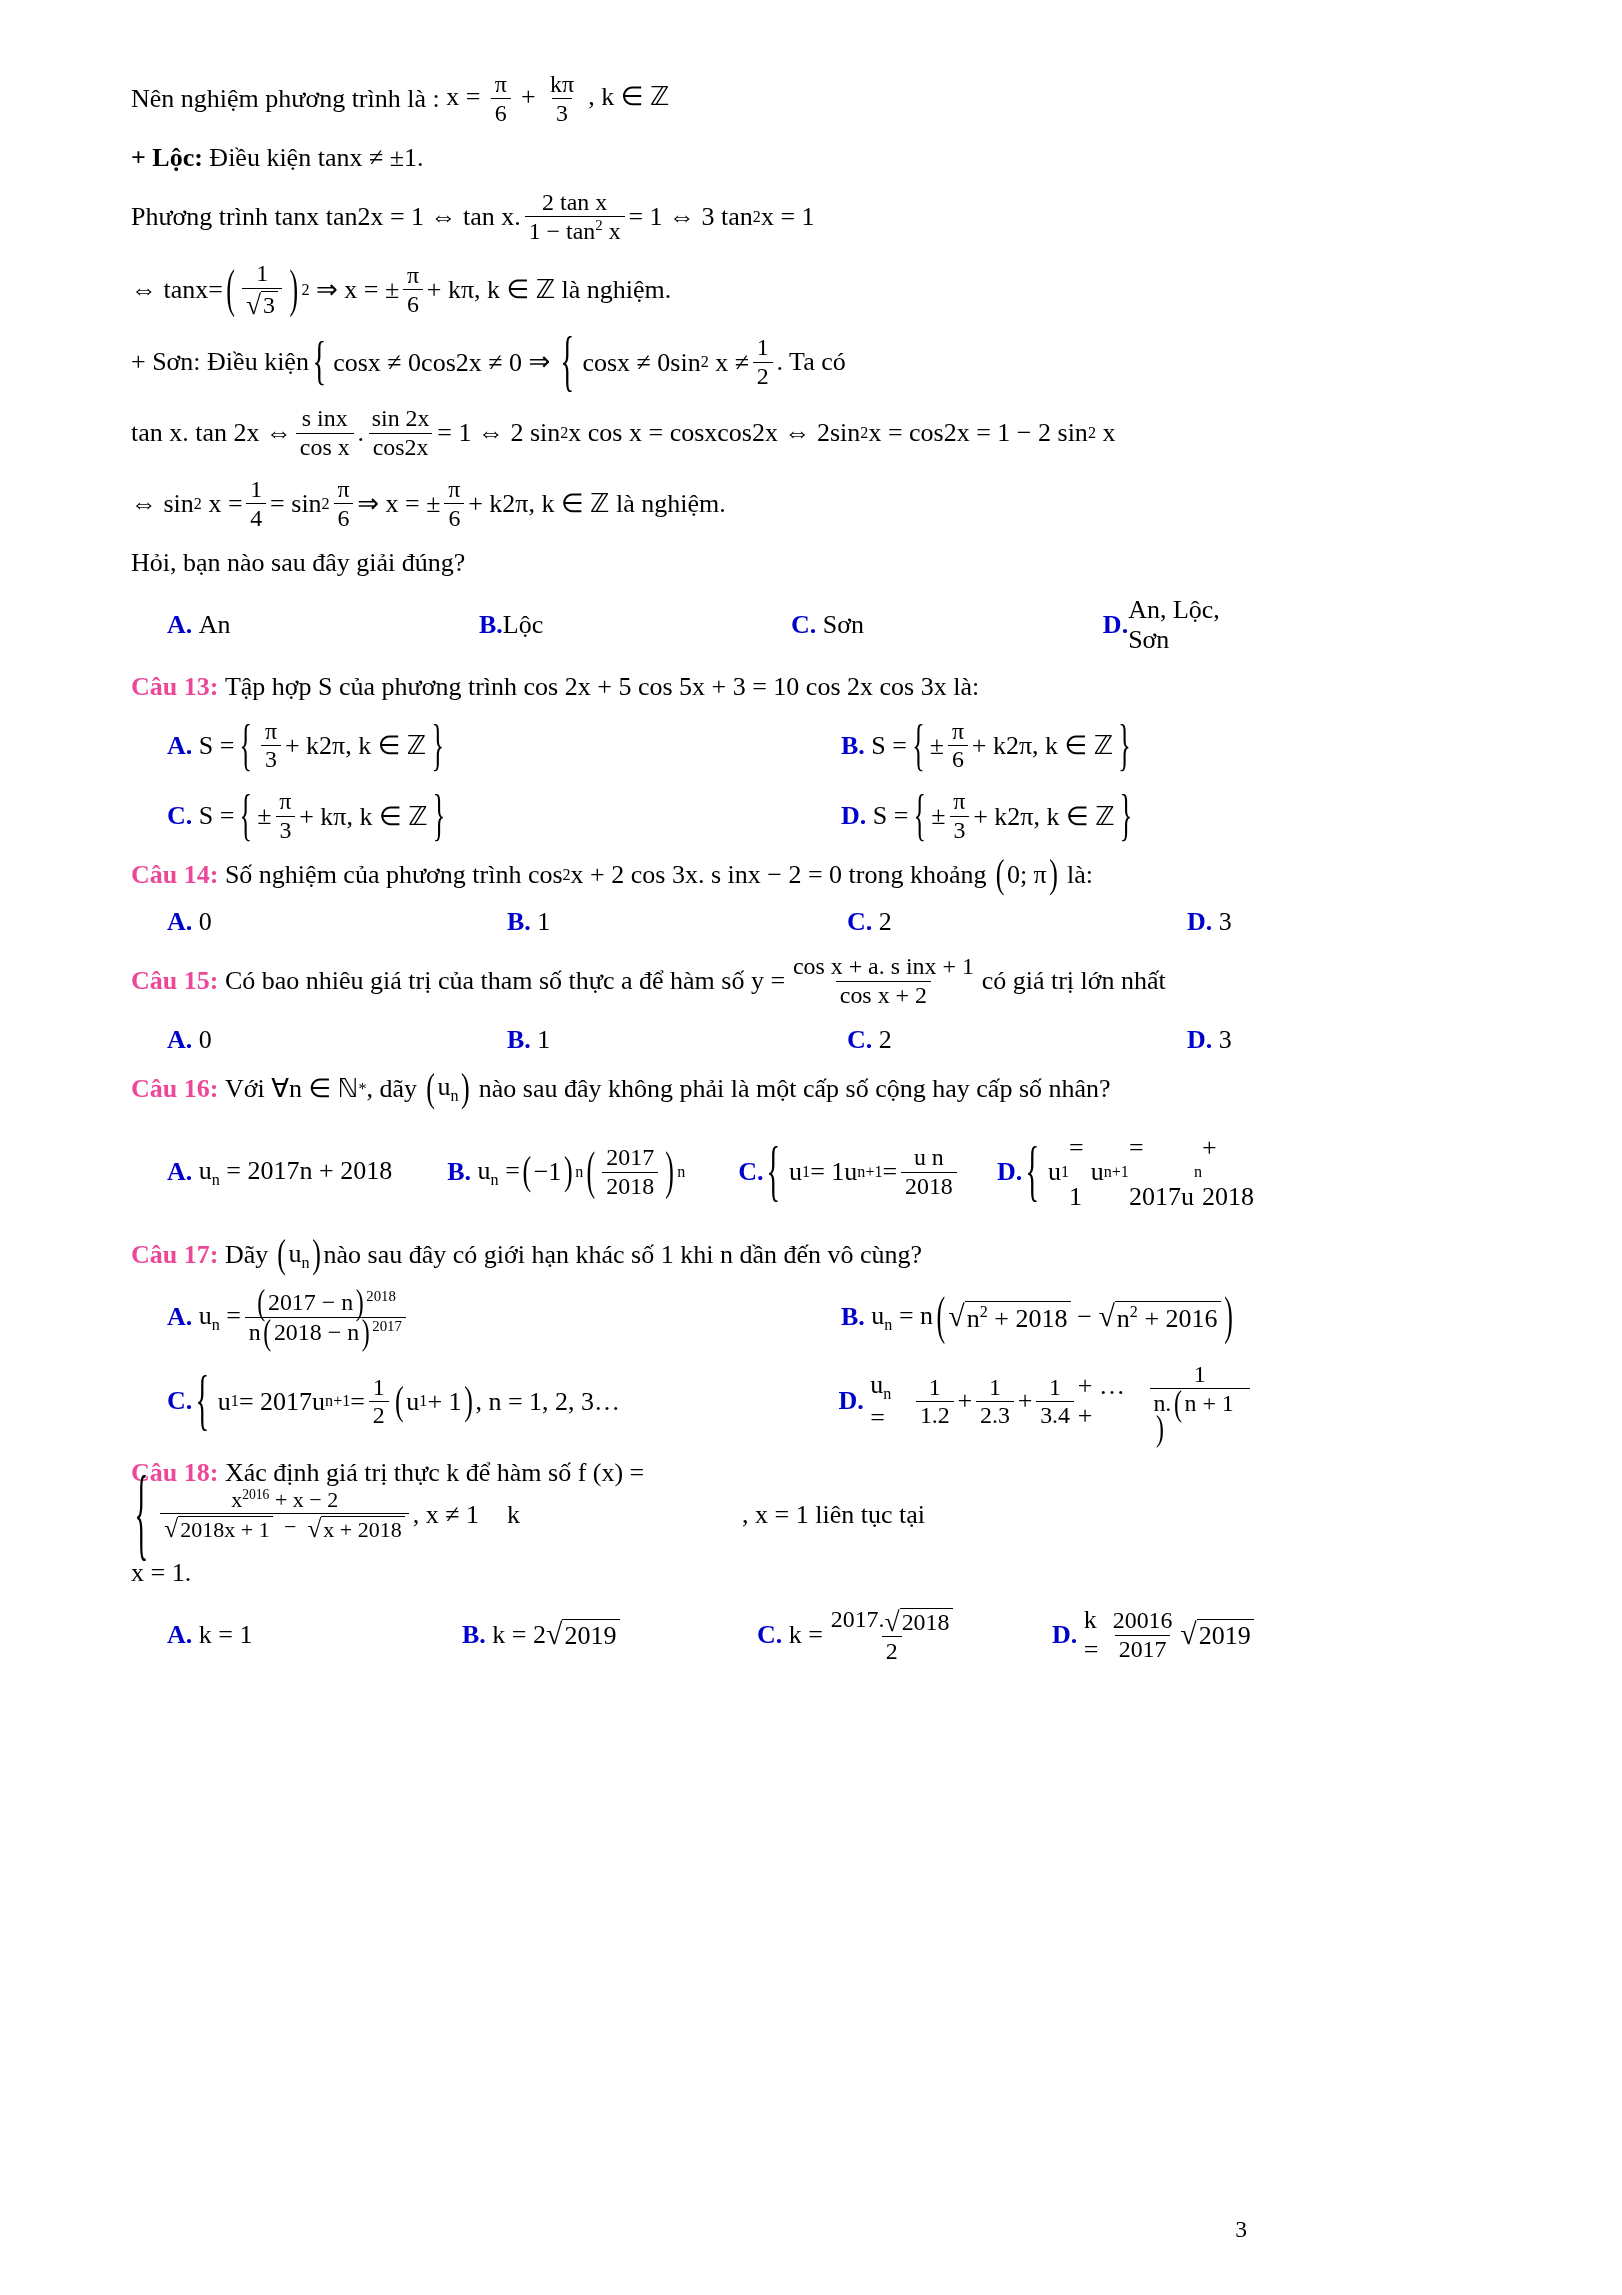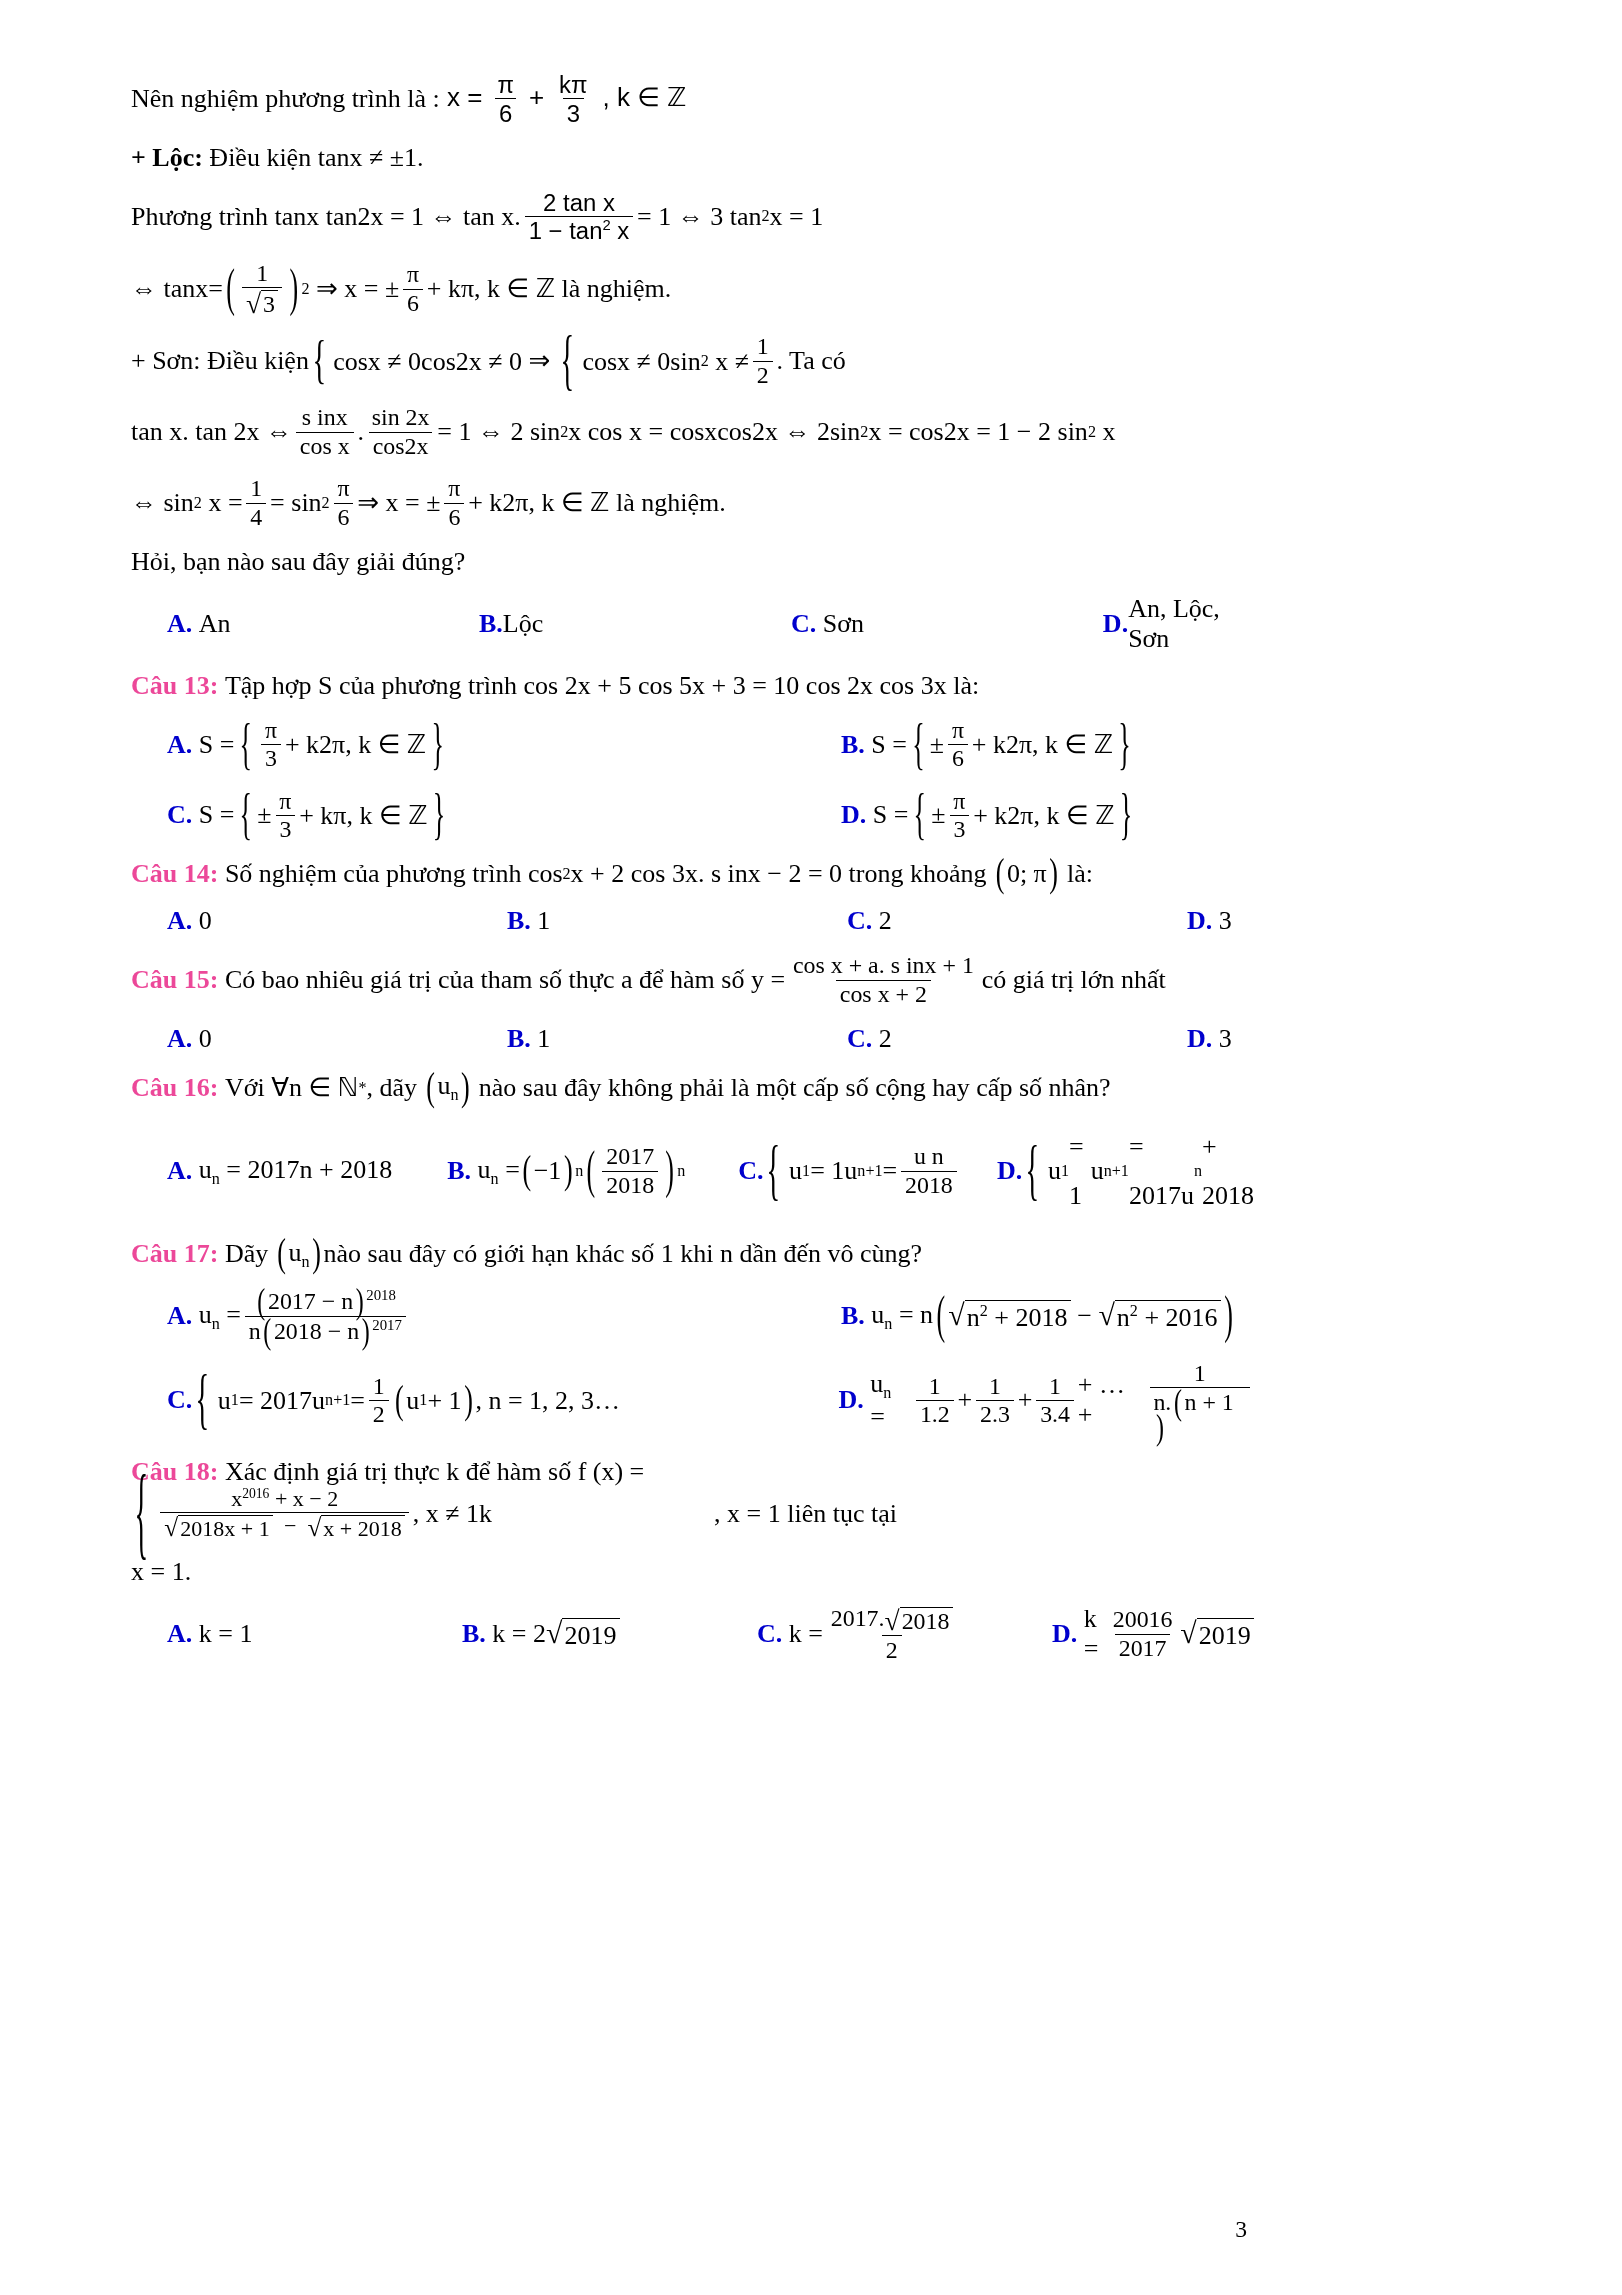--- a/index.html
+++ b/index.html
@@ -23,21 +23,21 @@
     display:flex;
     align-items:center;
     flex-wrap:wrap;
   }
   .red { color:#ec4899; }
   .blue { color:#0000cd; }
   .b { font-weight:bold; }
   .indent { padding-left:36px; }
 
   
-  .m { font-family:Liberation Sans, sans-serif; font-style:normal; }
+  .m { font-family:Liberation Serif, serif; font-style:normal; }
   .frac {
     display:inline-flex;
     flex-direction:column;
     align-items:center;
     justify-content:center;
     vertical-align:middle;
     margin:0 3.9px;
     line-height:1.05;
   }
   .frac .num { padding:0 3.9px 1.3px 3.9px; font-size:0.92em; }
@@ -551,21 +551,21 @@
         </span>
     </span>
   </div>
 
   <div class="line">
     <span class="red b">Câu 18:</span>
     <span>&nbsp;</span>
     <span>Xác định giá trị thực  k  để hàm số  f (x) =</span>
     <span class="cases">
       <span class="brace" style="transform:scaleY(4.0) scaleX(1.1);">{</span>
-      <span class="stack" style="line-height:2.0;">
+      <span class="stack" style="line-height:2.0;gap:28px;">
         <span class="row">
           <span class="frac" style="font-size:0.92em;">
             <span class="num">x<span class="sup">2016</span> + x − 2</span>
             <span class="den">
               <span class="sqrt">
                   <span class="rad">√</span>
                   <span class="body">2018x + 1</span>
                 </span>
               <span>&nbsp;−&nbsp;</span>
               <span class="sqrt">

